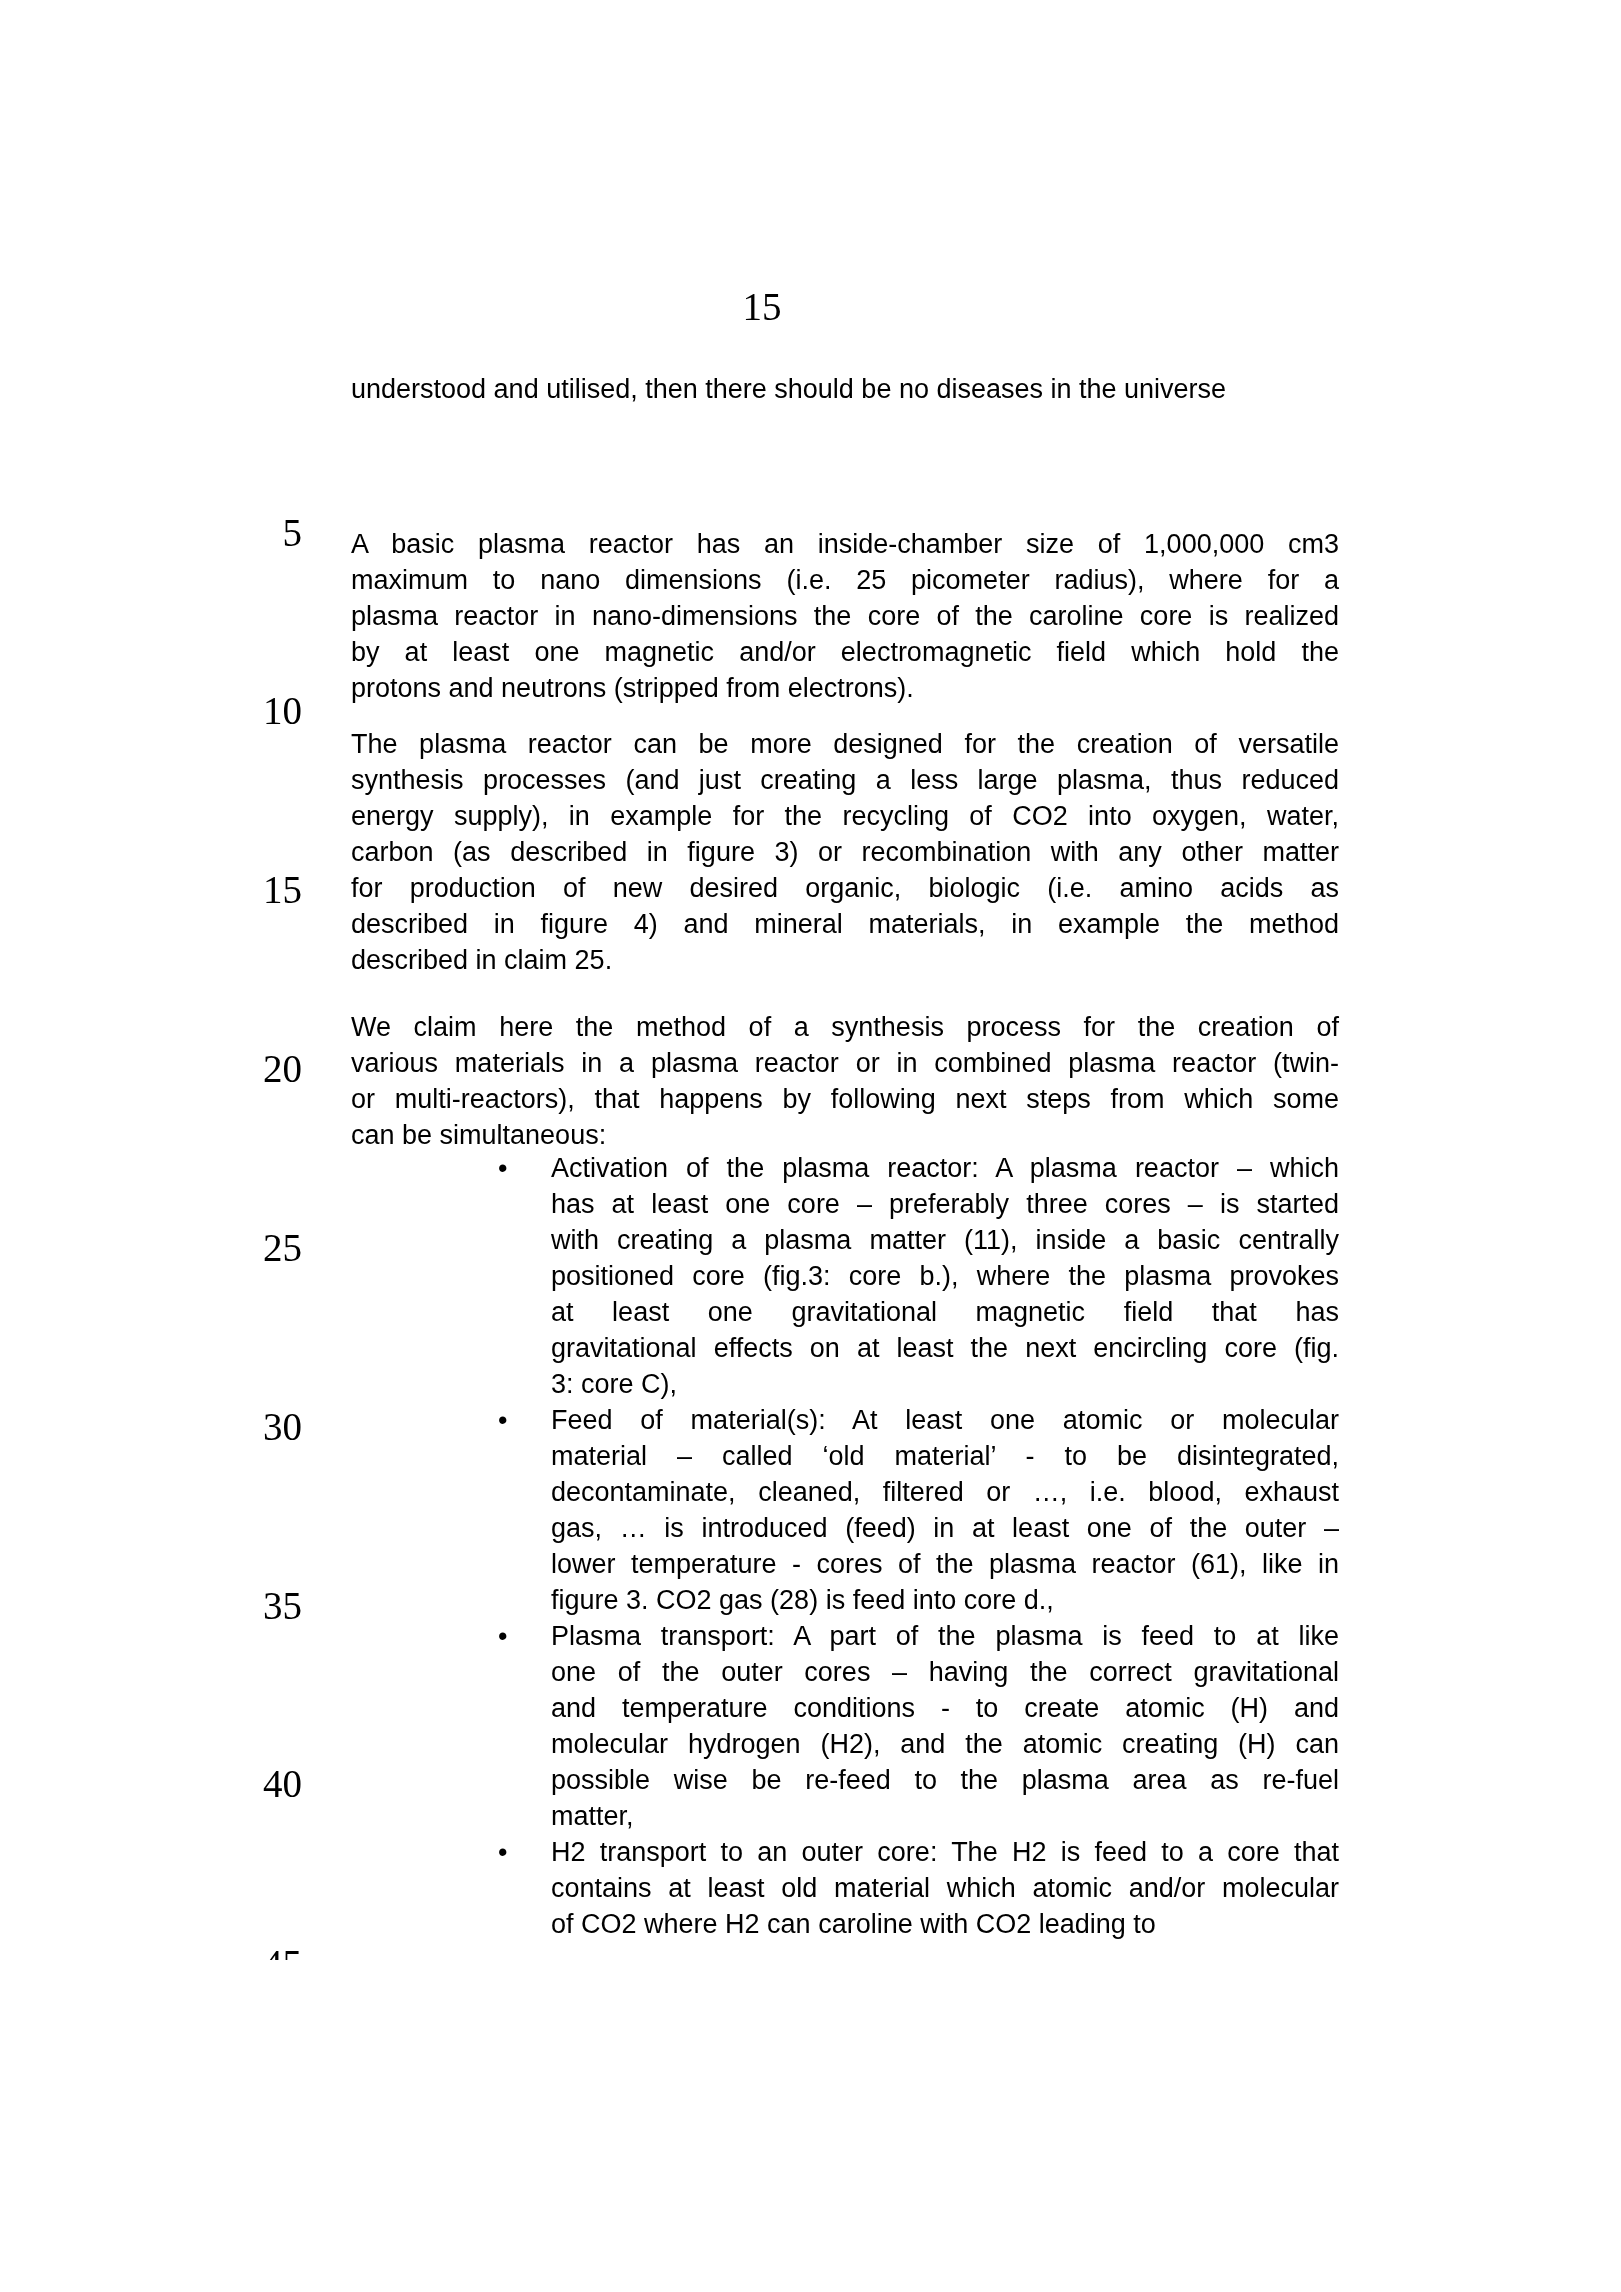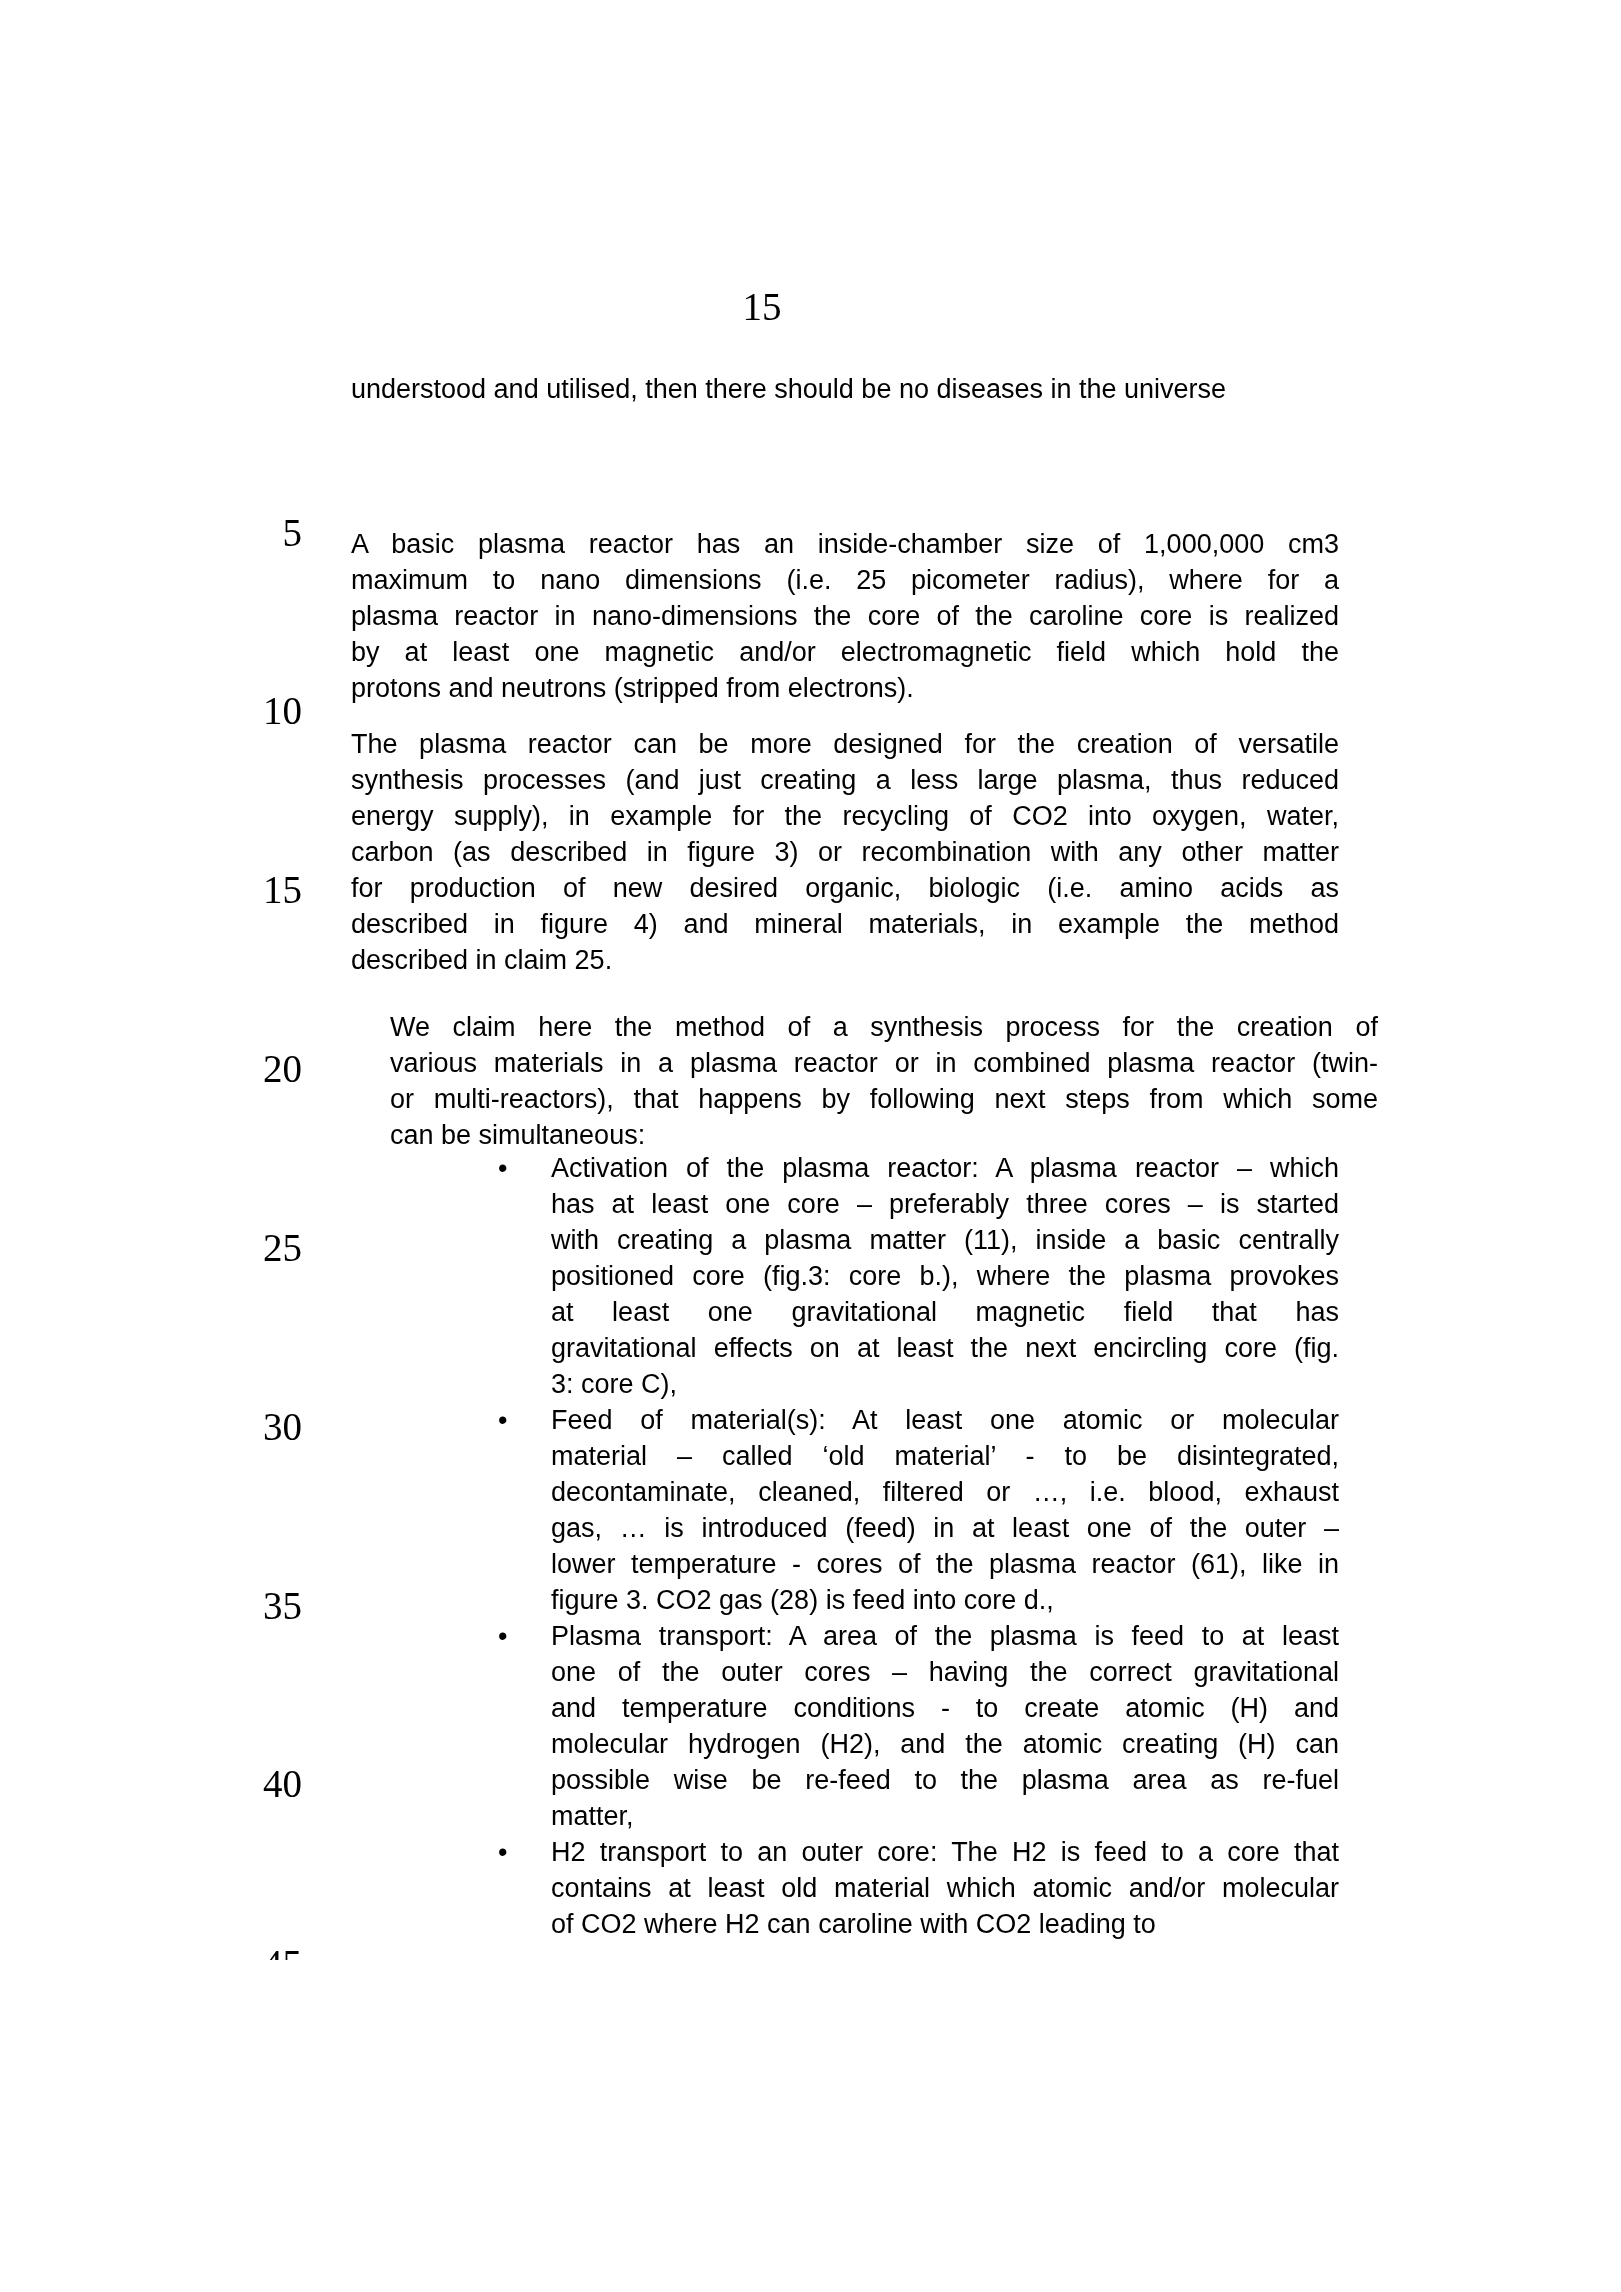--- a/index.html
+++ b/index.html
@@ -43,21 +43,21 @@
   .textblock {
     position: absolute;
     left: 351px;
     width: 988px;
     font-size: 27px;
     line-height: 36px;
   }
   .p1 { top: 371px; }
   .p2 { top: 526px; }
   .p3 { top: 726px; }
-  .p4 { top: 1009px; margin-left: 39px; }
+  .p4 { top: 1009px; }
   .bullets { top: 1150px; }
   .tline {
     text-align: justify;
     text-align-last: justify;
     height: 36px;
     white-space: nowrap;
   }
   [data-bind-lines] > .tline:last-child {
     text-align-last: left;
   }
@@ -136,21 +136,21 @@
           <div class="tline">material – called ‘old material’ - to be disintegrated,</div>
           <div class="tline">decontaminate, cleaned, filtered or …, i.e. blood, exhaust</div>
           <div class="tline">gas, … is introduced (feed) in at least one of the outer –</div>
           <div class="tline">lower temperature - cores of the plasma reactor (61), like in</div>
           <div class="tline">figure 3. CO2 gas (28) is feed into core d.,</div>
         </div>
     </div>
     <div class="bullet-item">
       <span class="bullet-marker" data-bind="content.bullets.marker">•</span>
       <div data-bind-lines="content.bullets.items.2.lines">
-          <div class="tline">Plasma transport: A area of the plasma is feed to at least</div>
+          <div class="tline">Plasma transport: A part of the plasma is feed to at like</div>
           <div class="tline">one of the outer cores – having the correct gravitational</div>
           <div class="tline">and temperature conditions - to create atomic (H) and</div>
           <div class="tline">molecular hydrogen (H2), and the atomic creating (H) can</div>
           <div class="tline">possible wise be re-feed to the plasma area as re-fuel</div>
           <div class="tline">matter,</div>
         </div>
     </div>
     <div class="bullet-item">
       <span class="bullet-marker" data-bind="content.bullets.marker">•</span>
       <div data-bind-lines="content.bullets.items.3.lines">

